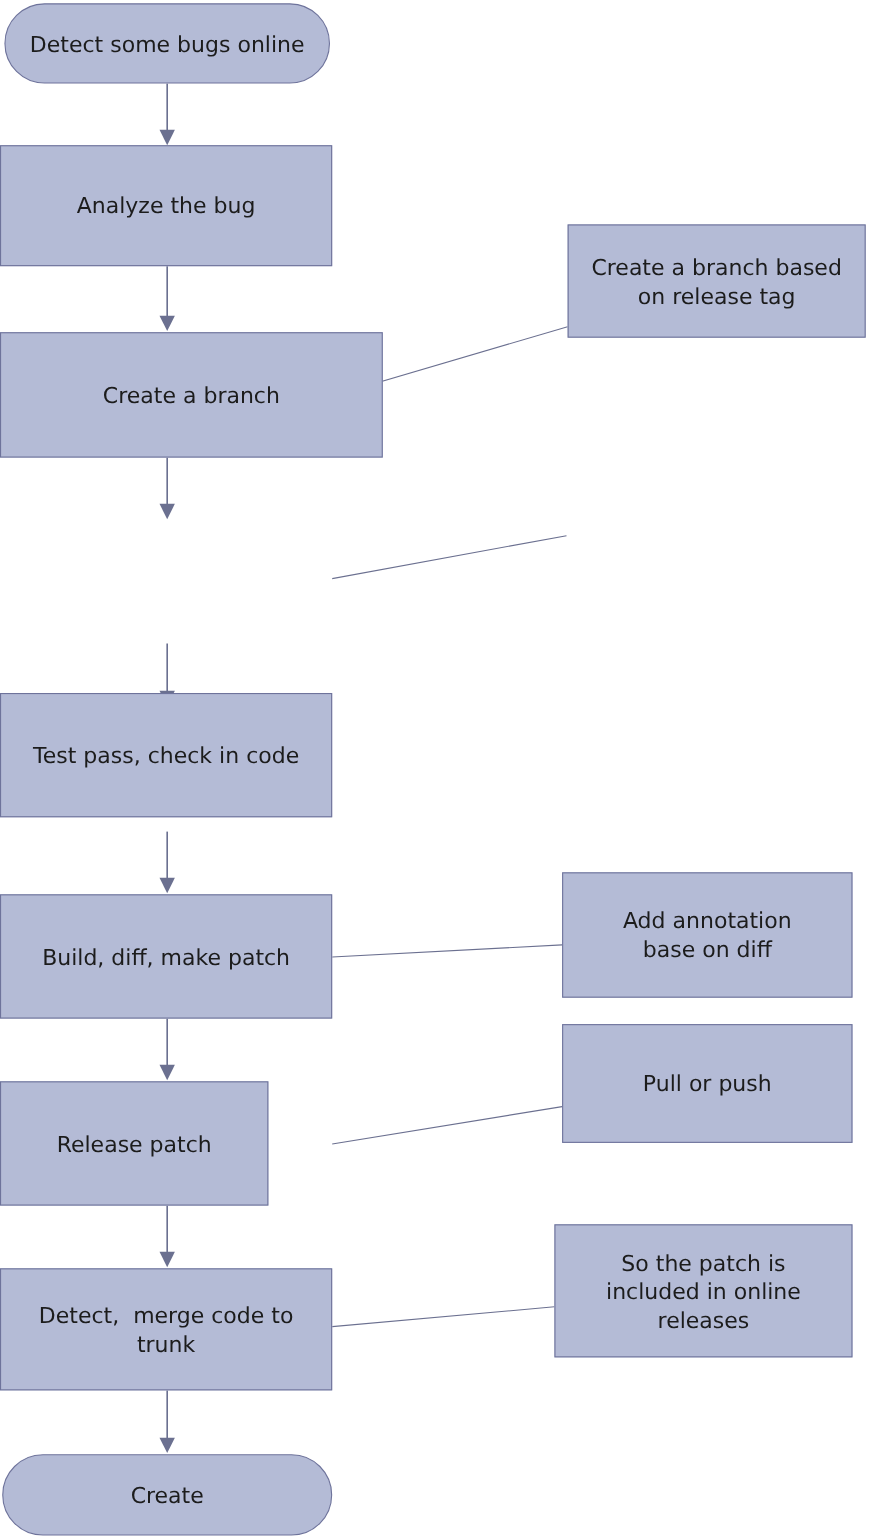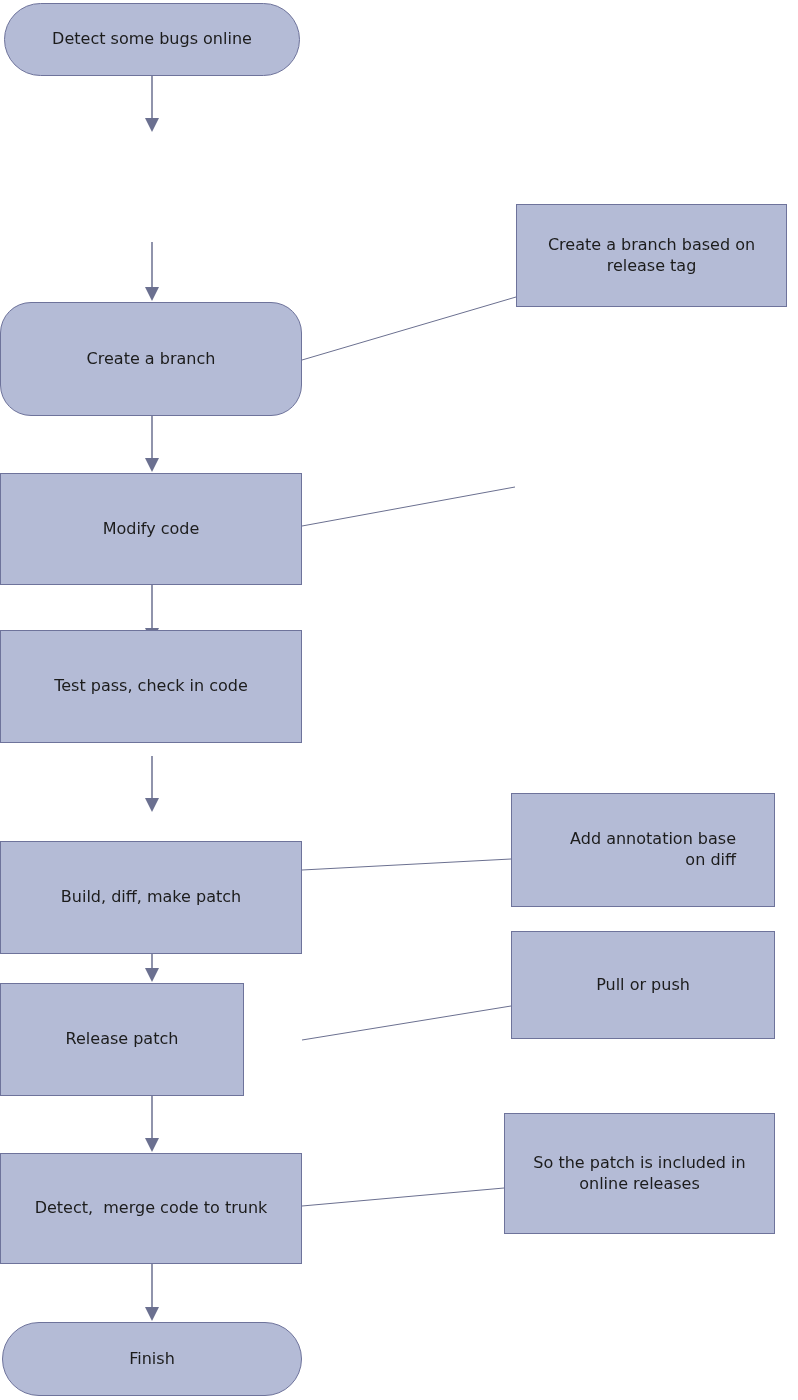--- a/index.html
+++ b/index.html
@@ -34,21 +34,21 @@
   }
   .node {
     position: absolute;
     box-sizing: border-box;
     background: var(--node-fill, #b4bbd6);
     border: 1.5px solid var(--node-border, #6e739b);
     display: flex;
     align-items: center;
     justify-content: center;
     text-align: center;
-    font-size: 16px;
+    font-size: 20px;
     line-height: 1.3;
     white-space: pre-wrap;
   }
   .node.stadium { border-radius: 37px; }
 </style>
 </head>
 <body style="--node-fill: #b4bbd6; --node-border: #6e739b; --connector: #6b7090; --text: #1c1c1c;">
 
 <div class="canvas">
 
@@ -89,37 +89,37 @@
 
     <line class="note-line" x1="302" y1="360" x2="516" y2="297"></line>
     <line class="note-line" x1="302" y1="526" x2="515" y2="487"></line>
     <line class="note-line" x1="302" y1="870" x2="511" y2="859"></line>
     <line class="note-line" x1="302" y1="1040" x2="511" y2="1006"></line>
     <line class="note-line" x1="302" y1="1206" x2="504" y2="1188"></line>
   </svg>
 
   <div class="node stadium" style="left:4px; top:3px; width:296px; height:73px;">Detect some bugs online</div>
 
+  <div class="node" style="left:0px; top:132px; width:302px; height:110px; padding:0 30px;">Analyze the bug</div>
 
-  <div class="node" style="left:0px; top:302px; width:302px; height:114px; padding:0 30px;border-radius:31px;">Create a branch</div>
+  <div class="node" style="left:0px; top:302px; width:348px; height:114px; padding:0 30px;">Create a branch</div>
 
-  <div class="node" style="left:0px; top:473px; width:302px; height:112px; padding:0 30px;">Modify code</div>
 
   <div class="node" style="left:0px; top:630px; width:302px; height:113px; padding:0 12px;">Test pass, check in code</div>
 
-  <div class="node" style="left:0px; top:813px; width:302px; height:113px; padding:0 24px;margin-top:28px;">Build, diff, make patch</div>
+  <div class="node" style="left:0px; top:813px; width:302px; height:113px; padding:0 24px;">Build, diff, make patch</div>
 
   <div class="node" style="left:0px; top:983px; width:244px; height:113px; padding:0 30px;">Release patch</div>
 
   <div class="node" style="left:0px; top:1153px; width:302px; height:111px; padding:0 30px;">Detect,  merge code to trunk</div>
 
-  <div class="node stadium" style="left:2px; top:1322px; width:300px; height:74px;">Finish</div>
+  <div class="node stadium" style="left:2px; top:1322px; width:300px; height:74px;">Create</div>
 
   <div class="node" style="left:516px; top:204px; width:271px; height:103px; padding:0 20px;">Create a branch based on release tag</div>
 
 
-  <div class="node" style="left:511px; top:793px; width:264px; height:114px; padding:0 38px;text-align:right;">Add annotation base on diff</div>
+  <div class="node" style="left:511px; top:793px; width:264px; height:114px; padding:0 38px;">Add annotation base on diff</div>
 
   <div class="node" style="left:511px; top:931px; width:264px; height:108px; padding:0 34px;">Pull or push</div>
 
   <div class="node" style="left:504px; top:1113px; width:271px; height:121px; padding:0 22px;">So the patch is included in online releases</div>
 
 </div>
 
 </body></html>

